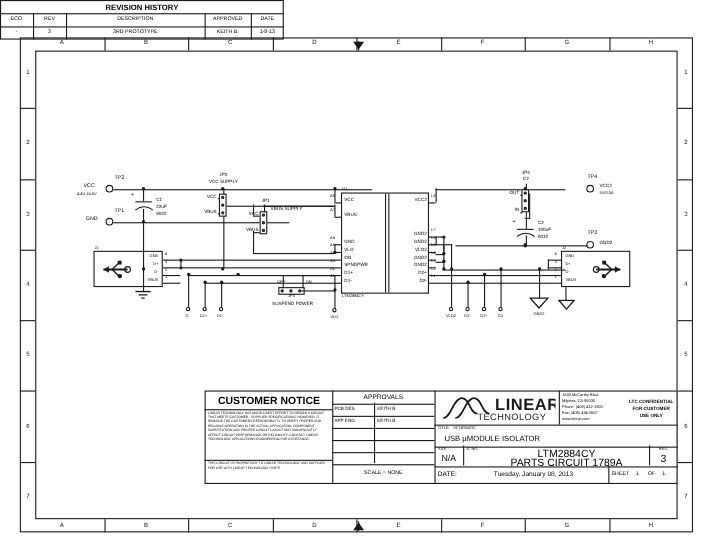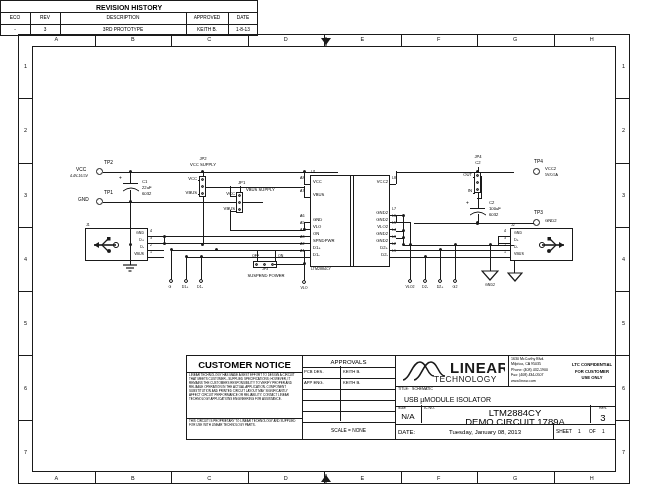--- a/index.html
+++ b/index.html
@@ -537,21 +537,21 @@
   <div class="t t4" style="left:412px;top:388px;">SCHEMATIC</div>
   <div class="t t7" style="left:404px;top:396px;">USB µMODULE ISOLATOR</div>
   <div class="ln hln" style="left:395px;top:405.5px;width:221px;"></div>
 
   <div class="ln vln" style="left:421px;top:405px;height:18px;"></div>
   <div class="ln vln" style="left:590px;top:405px;height:18px;"></div>
   <div class="t t4" style="left:398px;top:407px;">SIZE</div>
   <div class="t t8 ctr" style="left:395px;top:413px;width:26px;">N/A</div>
   <div class="t t4" style="left:424px;top:407px;">IC NO.</div>
   <div class="t t9 ctr" style="left:440px;top:408px;width:150px;">LTM2884CY</div>
-  <div class="t t9 ctr" style="left:440px;top:417px;width:150px;">DEMO CIRCUIT 1789A</div>
+  <div class="t t9 ctr" style="left:440px;top:417px;width:150px;">PARTS CIRCUIT 1789A</div>
   <div class="t t4 ctr" style="left:590px;top:407px;width:26px;">REV.</div>
   <div class="t t9 ctr" style="left:590px;top:413px;width:26px;">3</div>
 
   <div class="ln hln" style="left:395px;top:423.5px;width:221px;"></div>
   <div class="t t6" style="left:398px;top:429px;">DATE:</div>
   <div class="t t6 ctr" style="left:420px;top:429px;width:130px;">Tuesday, January 08, 2013</div>
   <div class="ln vln" style="left:553px;top:423px;height:17px;"></div>
   <div class="t t5" style="left:556px;top:430px;">SHEET</div>
   <div class="t t5" style="left:578px;top:430px;">1</div>
   <div class="t t5" style="left:589px;top:430px;">OF</div>

